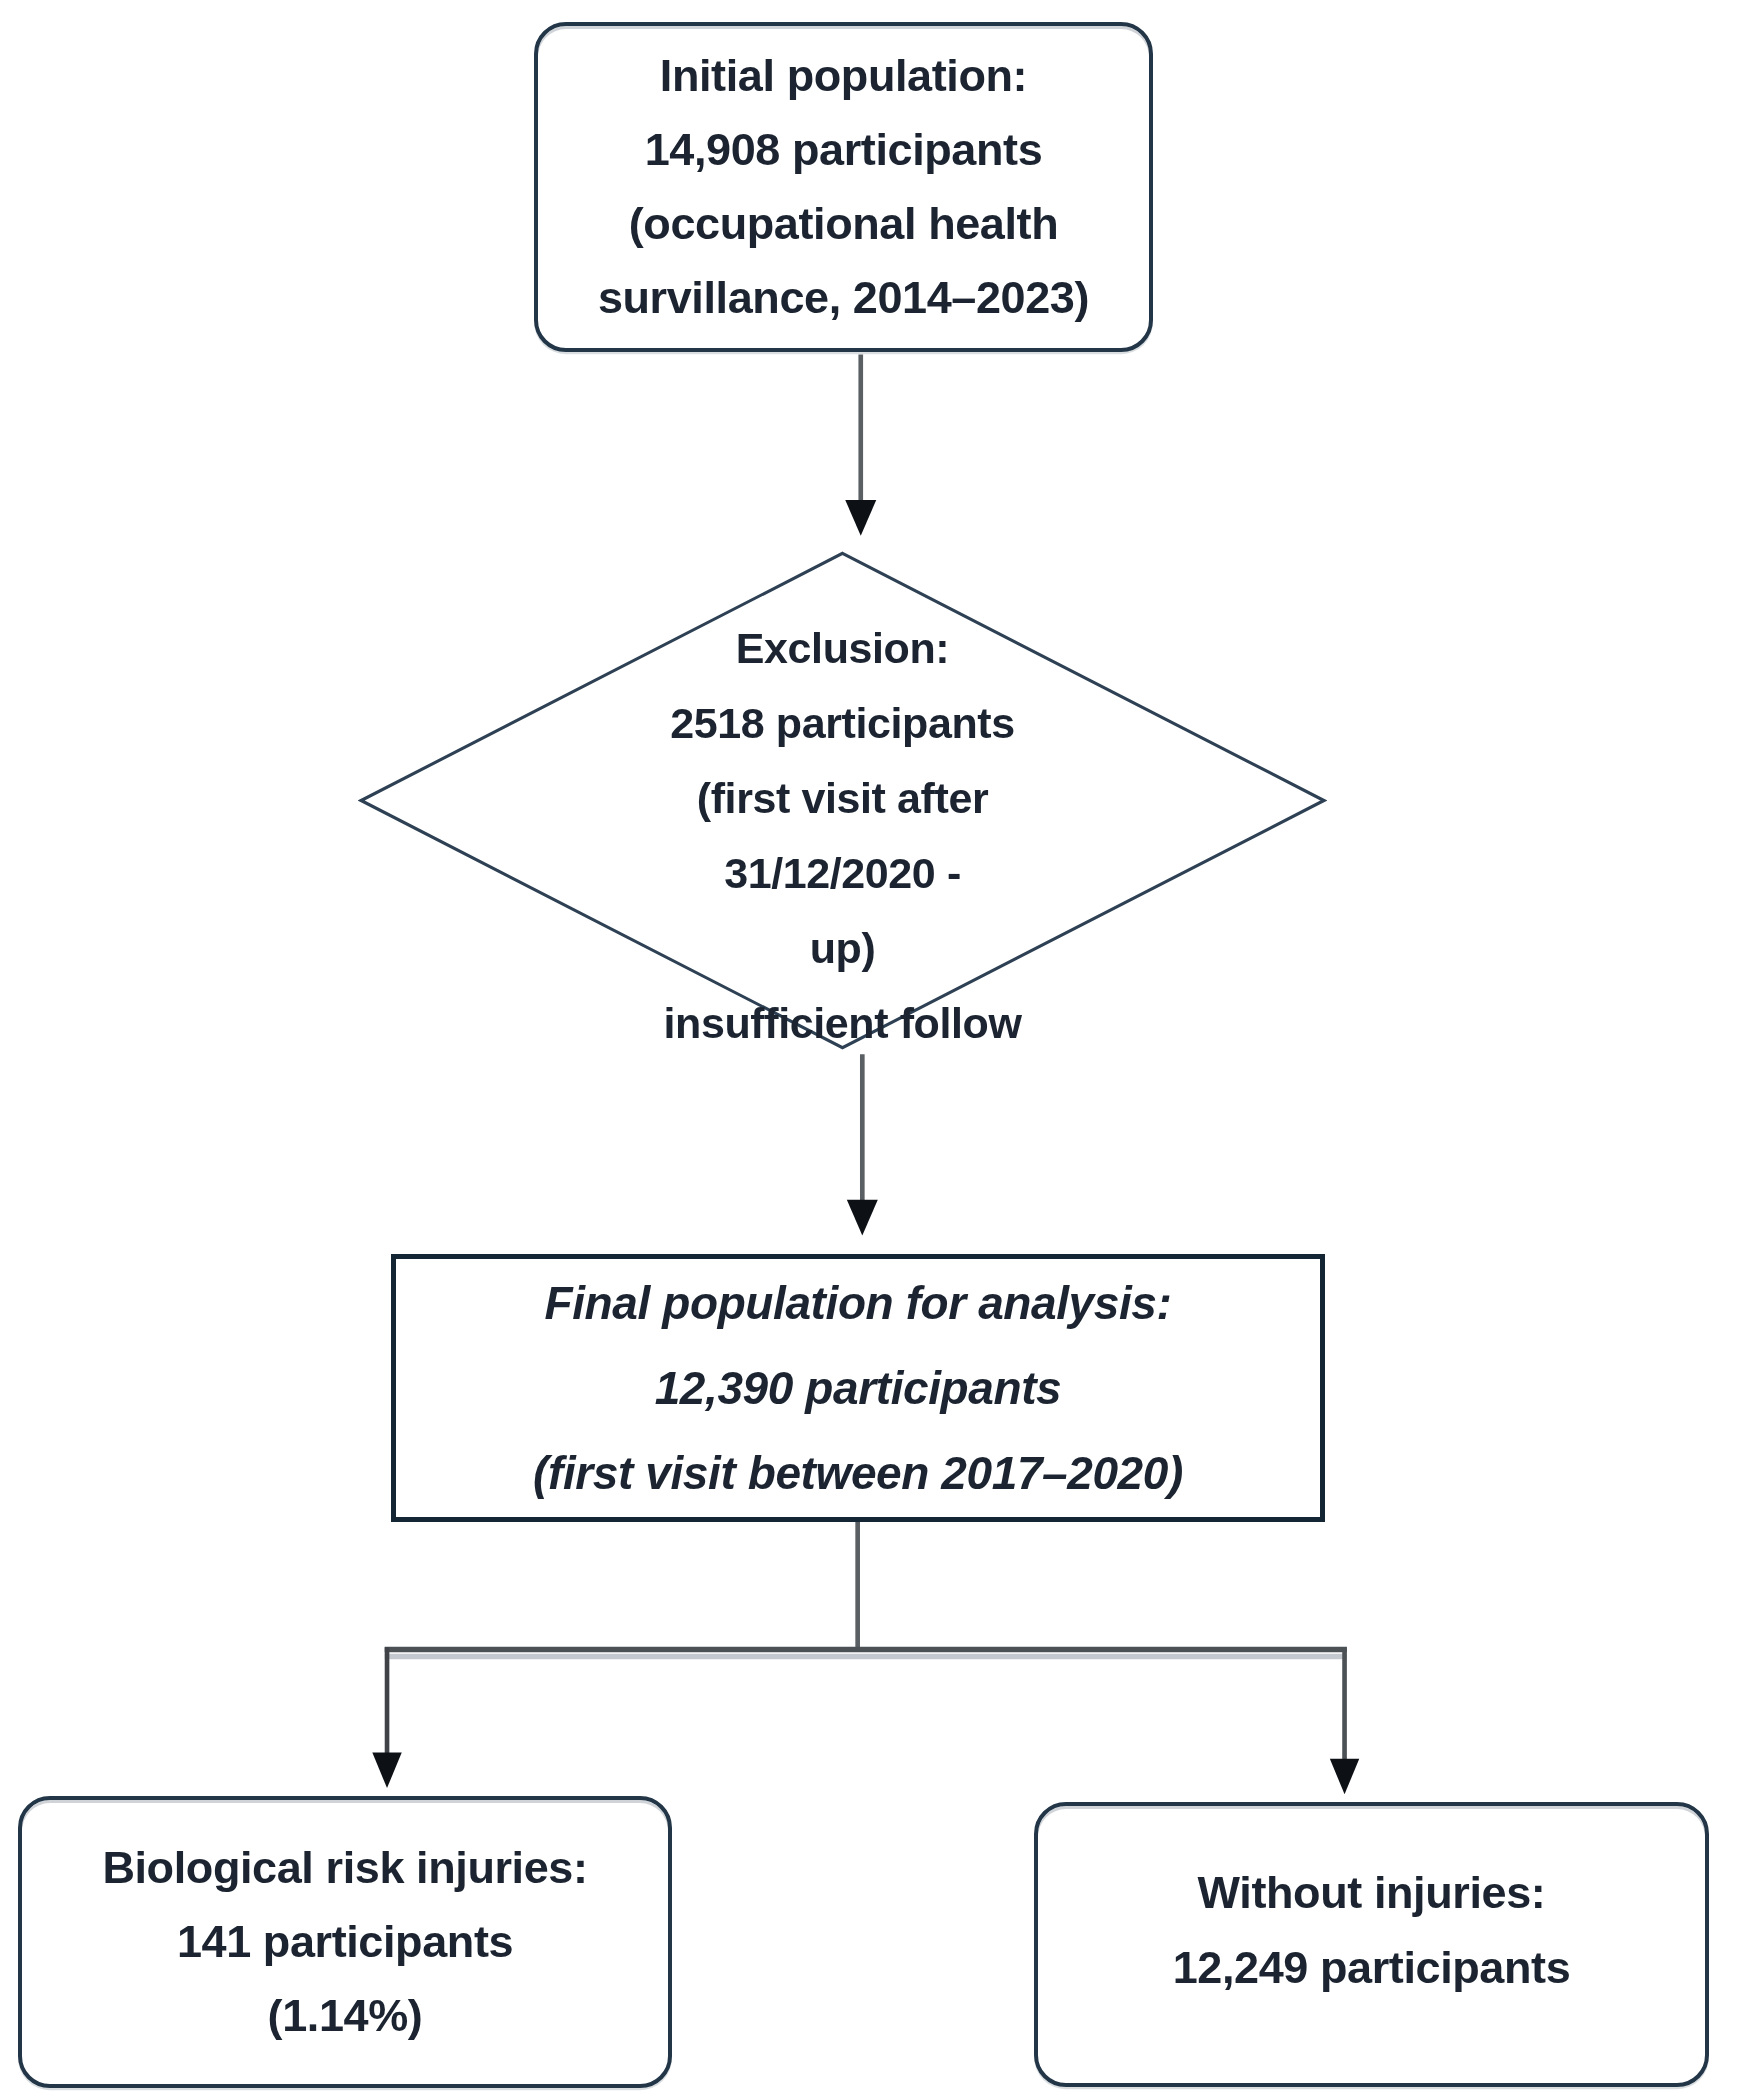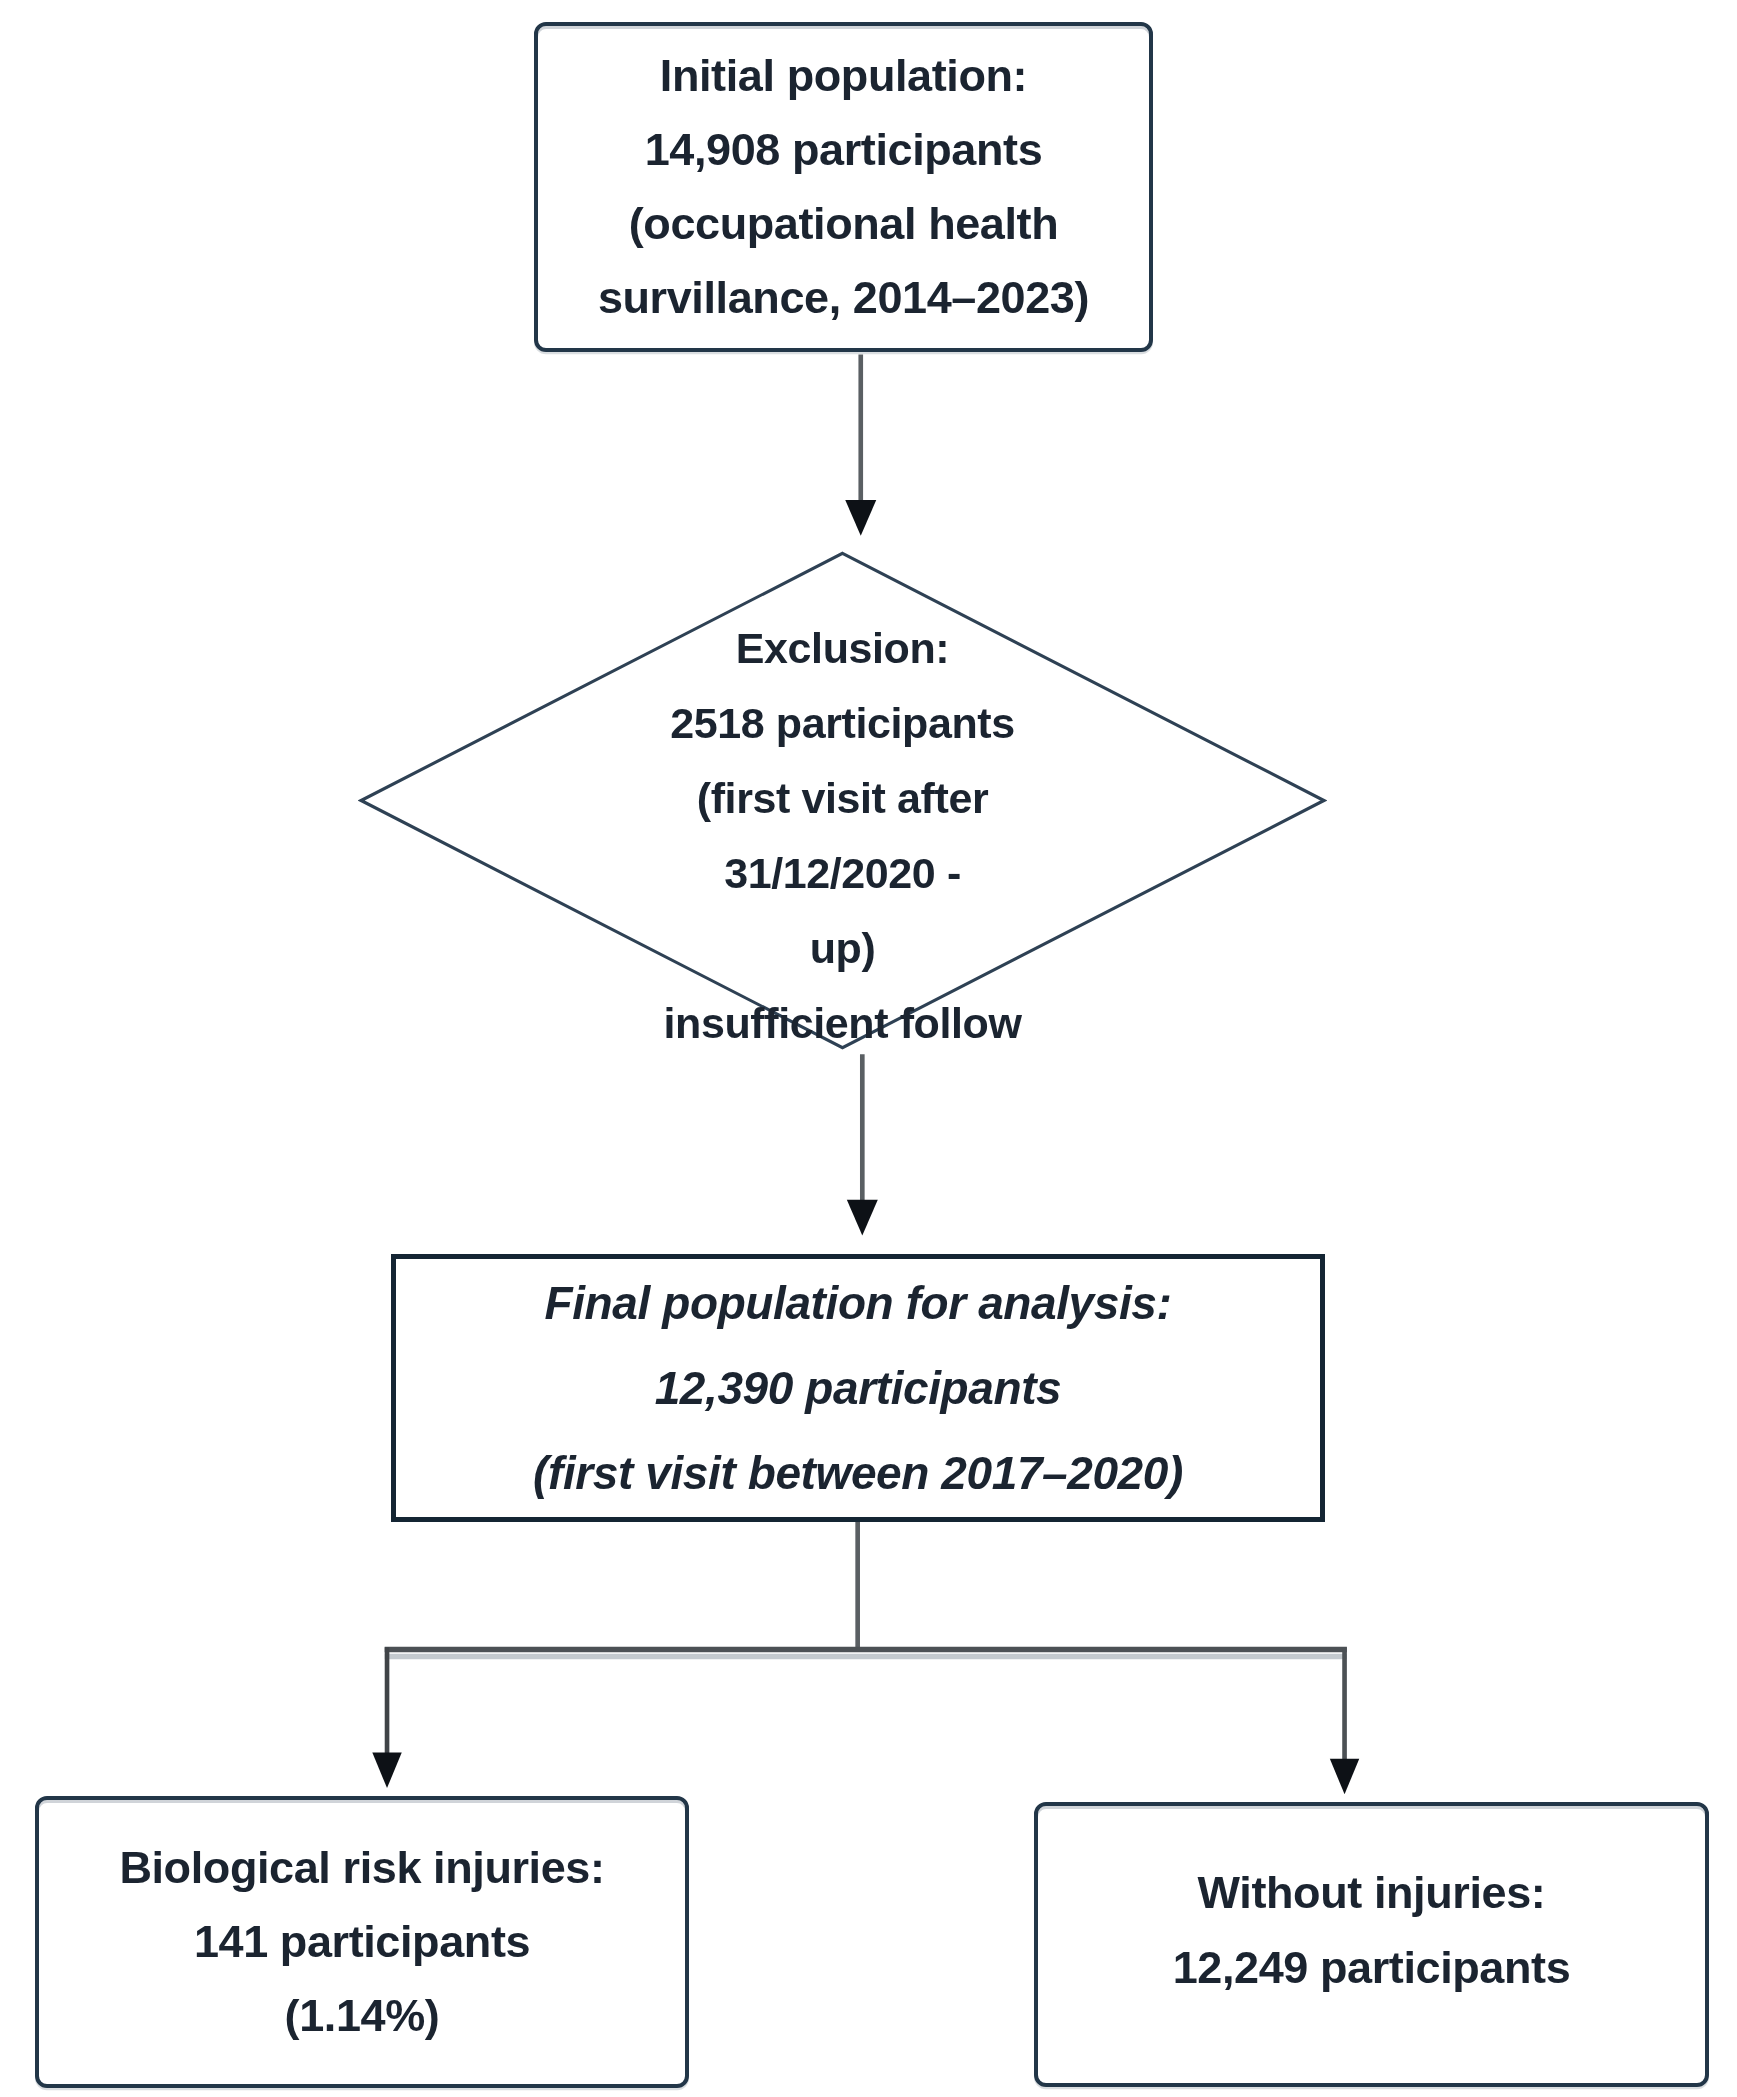--- a/index.html
+++ b/index.html
@@ -25,21 +25,21 @@
     flex-direction: column;
     justify-content: center;
     align-items: center;
     text-align: center;
     font-weight: 700;
     letter-spacing: -0.4px;
     background: #ffffff;
   }
   .rounded {
     border: 4.6px solid #223648;
-    border-radius: 12px;
+    border-radius: 32px;
     box-shadow: inset 0 3.1px 0 rgba(150,160,170,0.45), 0 2.3px 0 rgba(150,160,170,0.35);
   }
   .rect {
     border: 5.4px solid #142533;
     font-style: italic;
   }
   .node-initial {
     left: 534px; top: 22px;
     width: 619px; height: 330px;
     font-size: 45px; line-height: 74px;
@@ -62,21 +62,21 @@
     position: relative;
     z-index: 1;
     width: 100%;
   }
   .node-final {
     left: 391px; top: 1254px;
     width: 934px; height: 268px;
     font-size: 46px; line-height: 85px;
   }
   .node-bio {
-    left: 35px; top: 1796px;
+    left: 18px; top: 1796px;
     width: 654px; height: 292px;
     font-size: 45px; line-height: 74px;
   }
   .node-without {
     left: 1034px; top: 1802px;
     width: 675px; height: 285px;
     font-size: 45px; line-height: 75px;
     padding-bottom: 29px;
   }
   .tl { width: 100%; }

